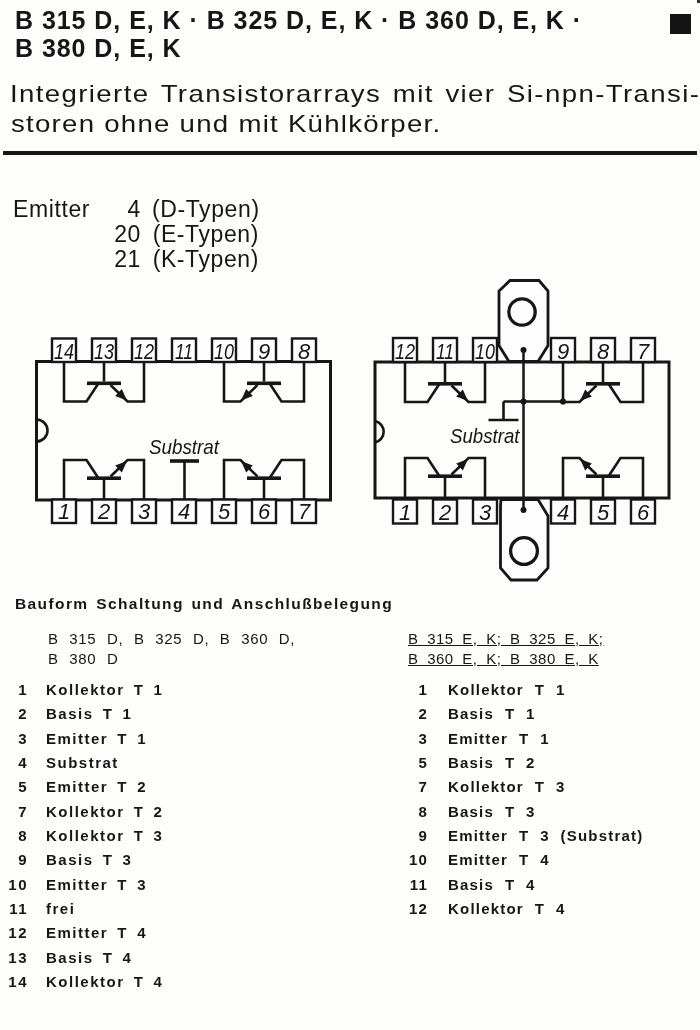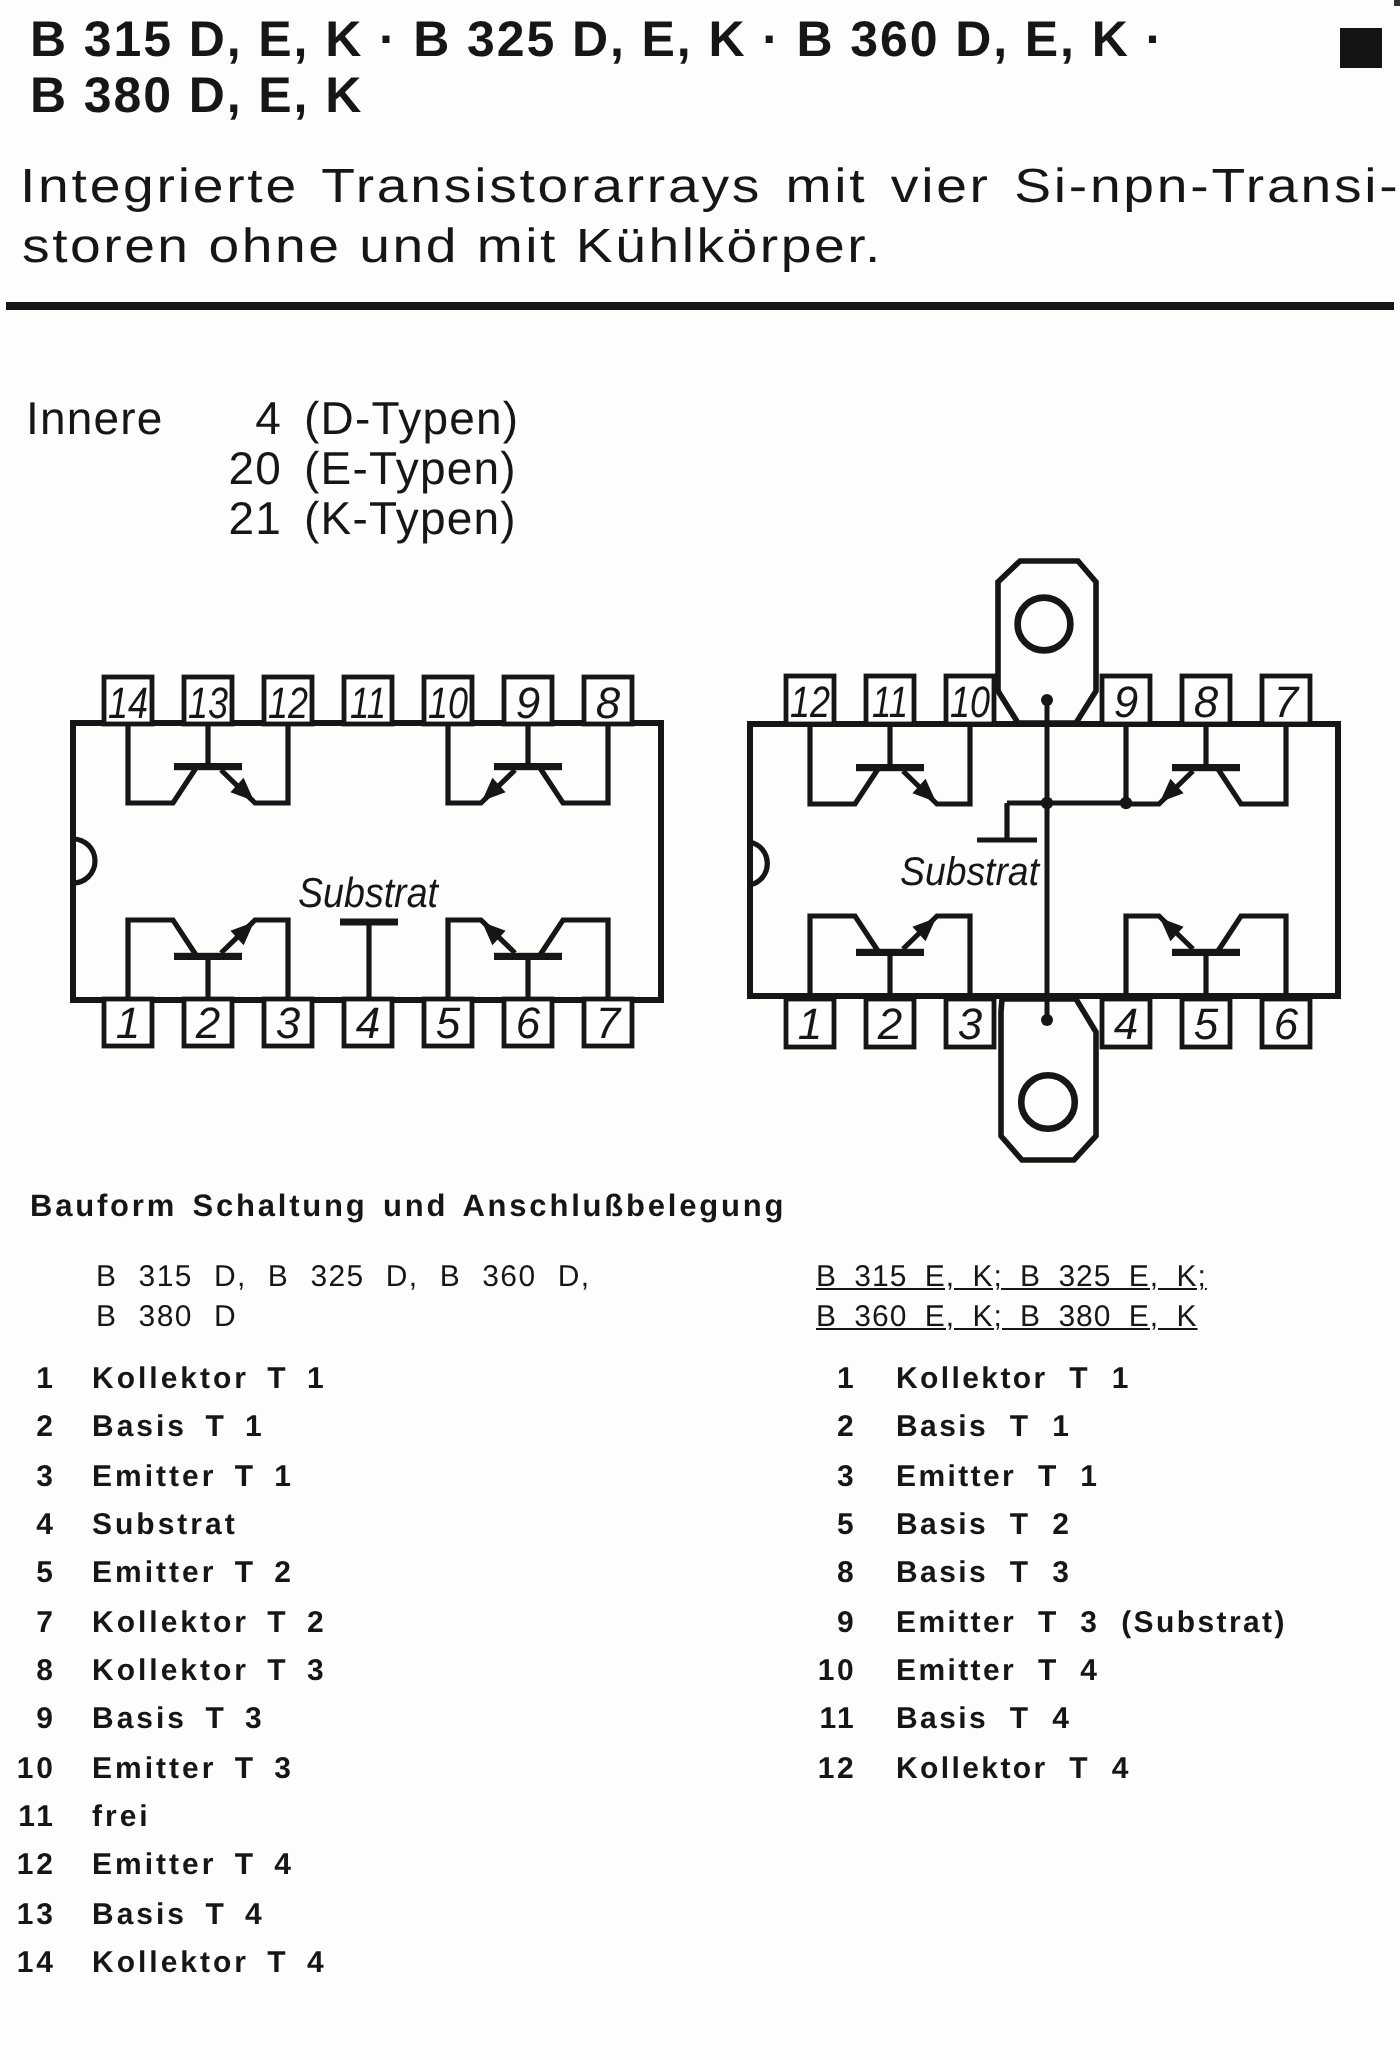--- a/index.html
+++ b/index.html
@@ -18,25 +18,25 @@
 <div class="abs" style="left:670px;top:14px;width:20.5px;height:20px;background:#141414;"></div>
 
 <div class="abs" style="left:10px;top:79px;font-size:24px;line-height:30px;letter-spacing:1.2px;word-spacing:2.3px;white-space:nowrap;transform:scaleX(1.15);transform-origin:0 0;">Integrierte Transistorarrays mit vier Si-npn-Transi-</div>
 
 <div class="abs" style="left:11px;top:109px;font-size:24px;line-height:30px;letter-spacing:1.1px;word-spacing:0px;white-space:nowrap;transform:scaleX(1.15);transform-origin:0 0;">storen ohne und mit Kühlkörper.</div>
 
 <div class="abs" style="left:697px;top:0;width:3px;height:3px;background:#333;"></div>
 
 <div class="abs" style="left:3px;top:151px;width:694px;height:3.5px;background:#161616;"></div>
 
-<div class="abs" style="left:13px;top:197px;font-size:23px;line-height:25px;letter-spacing:0.6px;">Innere</div>
+<div class="abs" style="left:13px;top:197px;font-size:23px;line-height:25px;letter-spacing:0.6px;">Emitter</div>
 
 <div class="abs" style="left:95px;top:197px;width:46px;font-size:23px;line-height:25px;text-align:right;letter-spacing:0.6px;">4<br>20<br>21</div>
 
-<div class="abs" style="left:152px;top:197px;font-size:23px;line-height:25px;letter-spacing:0.6px;">(D-Typen)<br>(E-Typen)<br>(K-Typen)</div>
+<div class="abs" style="left:152px;top:197px;font-size:23px;line-height:25px;letter-spacing:0.6px;text-align:center;">(D-Typen)<br>(E-Typen)<br>(K-Typen)</div>
 
 <svg class="abs" style="left:0;top:275px;filter:grayscale(1);" width="700" height="315" viewBox="0 275 700 315" fill="none" stroke="none">
   <defs>
 
     <g id="tr" stroke="#161616" stroke-width="2.6" fill="none">
       <path d="M -40 0 V 40 H -17.5 L -6 22.5"></path>
       <path d="M 0 0 V 20"></path>
       <rect x="-17" y="20" width="34" height="3.6" fill="#161616" stroke="none"></rect>
       <path d="M 6.5 23.5 L 23.5 40 H 40 V 0"></path>
       <polygon points="23,39 11.2,34.6 17.8,27.4" fill="#161616" stroke="none"></polygon>
@@ -201,18 +201,19 @@
   <div><span style="display:inline-block;width:28px;text-align:right;">12</span><span style="display:inline-block;width:18px;"></span>Emitter T 4</div>
   <div><span style="display:inline-block;width:28px;text-align:right;">13</span><span style="display:inline-block;width:18px;"></span>Basis T 4</div>
   <div><span style="display:inline-block;width:28px;text-align:right;">14</span><span style="display:inline-block;width:18px;"></span>Kollektor T 4</div>
 </div>
 
 <div class="abs" style="left:400px;top:678px;font-size:15px;line-height:24.35px;font-weight:700;letter-spacing:1.2px;word-spacing:5.5px;">
   <div><span style="display:inline-block;width:28px;text-align:right;">1</span><span style="display:inline-block;width:20px;"></span>Kollektor T 1</div>
   <div><span style="display:inline-block;width:28px;text-align:right;">2</span><span style="display:inline-block;width:20px;"></span>Basis T 1</div>
   <div><span style="display:inline-block;width:28px;text-align:right;">3</span><span style="display:inline-block;width:20px;"></span>Emitter T 1</div>
   <div><span style="display:inline-block;width:28px;text-align:right;">5</span><span style="display:inline-block;width:20px;"></span>Basis T 2</div>
+  <div><span style="display:inline-block;width:28px;text-align:right;">7</span><span style="display:inline-block;width:20px;"></span>Kollektor T 3</div>
   <div><span style="display:inline-block;width:28px;text-align:right;">8</span><span style="display:inline-block;width:20px;"></span>Basis T 3</div>
   <div><span style="display:inline-block;width:28px;text-align:right;">9</span><span style="display:inline-block;width:20px;"></span>Emitter T 3 (Substrat)</div>
   <div><span style="display:inline-block;width:28px;text-align:right;">10</span><span style="display:inline-block;width:20px;"></span>Emitter T 4</div>
   <div><span style="display:inline-block;width:28px;text-align:right;">11</span><span style="display:inline-block;width:20px;"></span>Basis T 4</div>
   <div><span style="display:inline-block;width:28px;text-align:right;">12</span><span style="display:inline-block;width:20px;"></span>Kollektor T 4</div>
 </div>
 
 </body></html>

